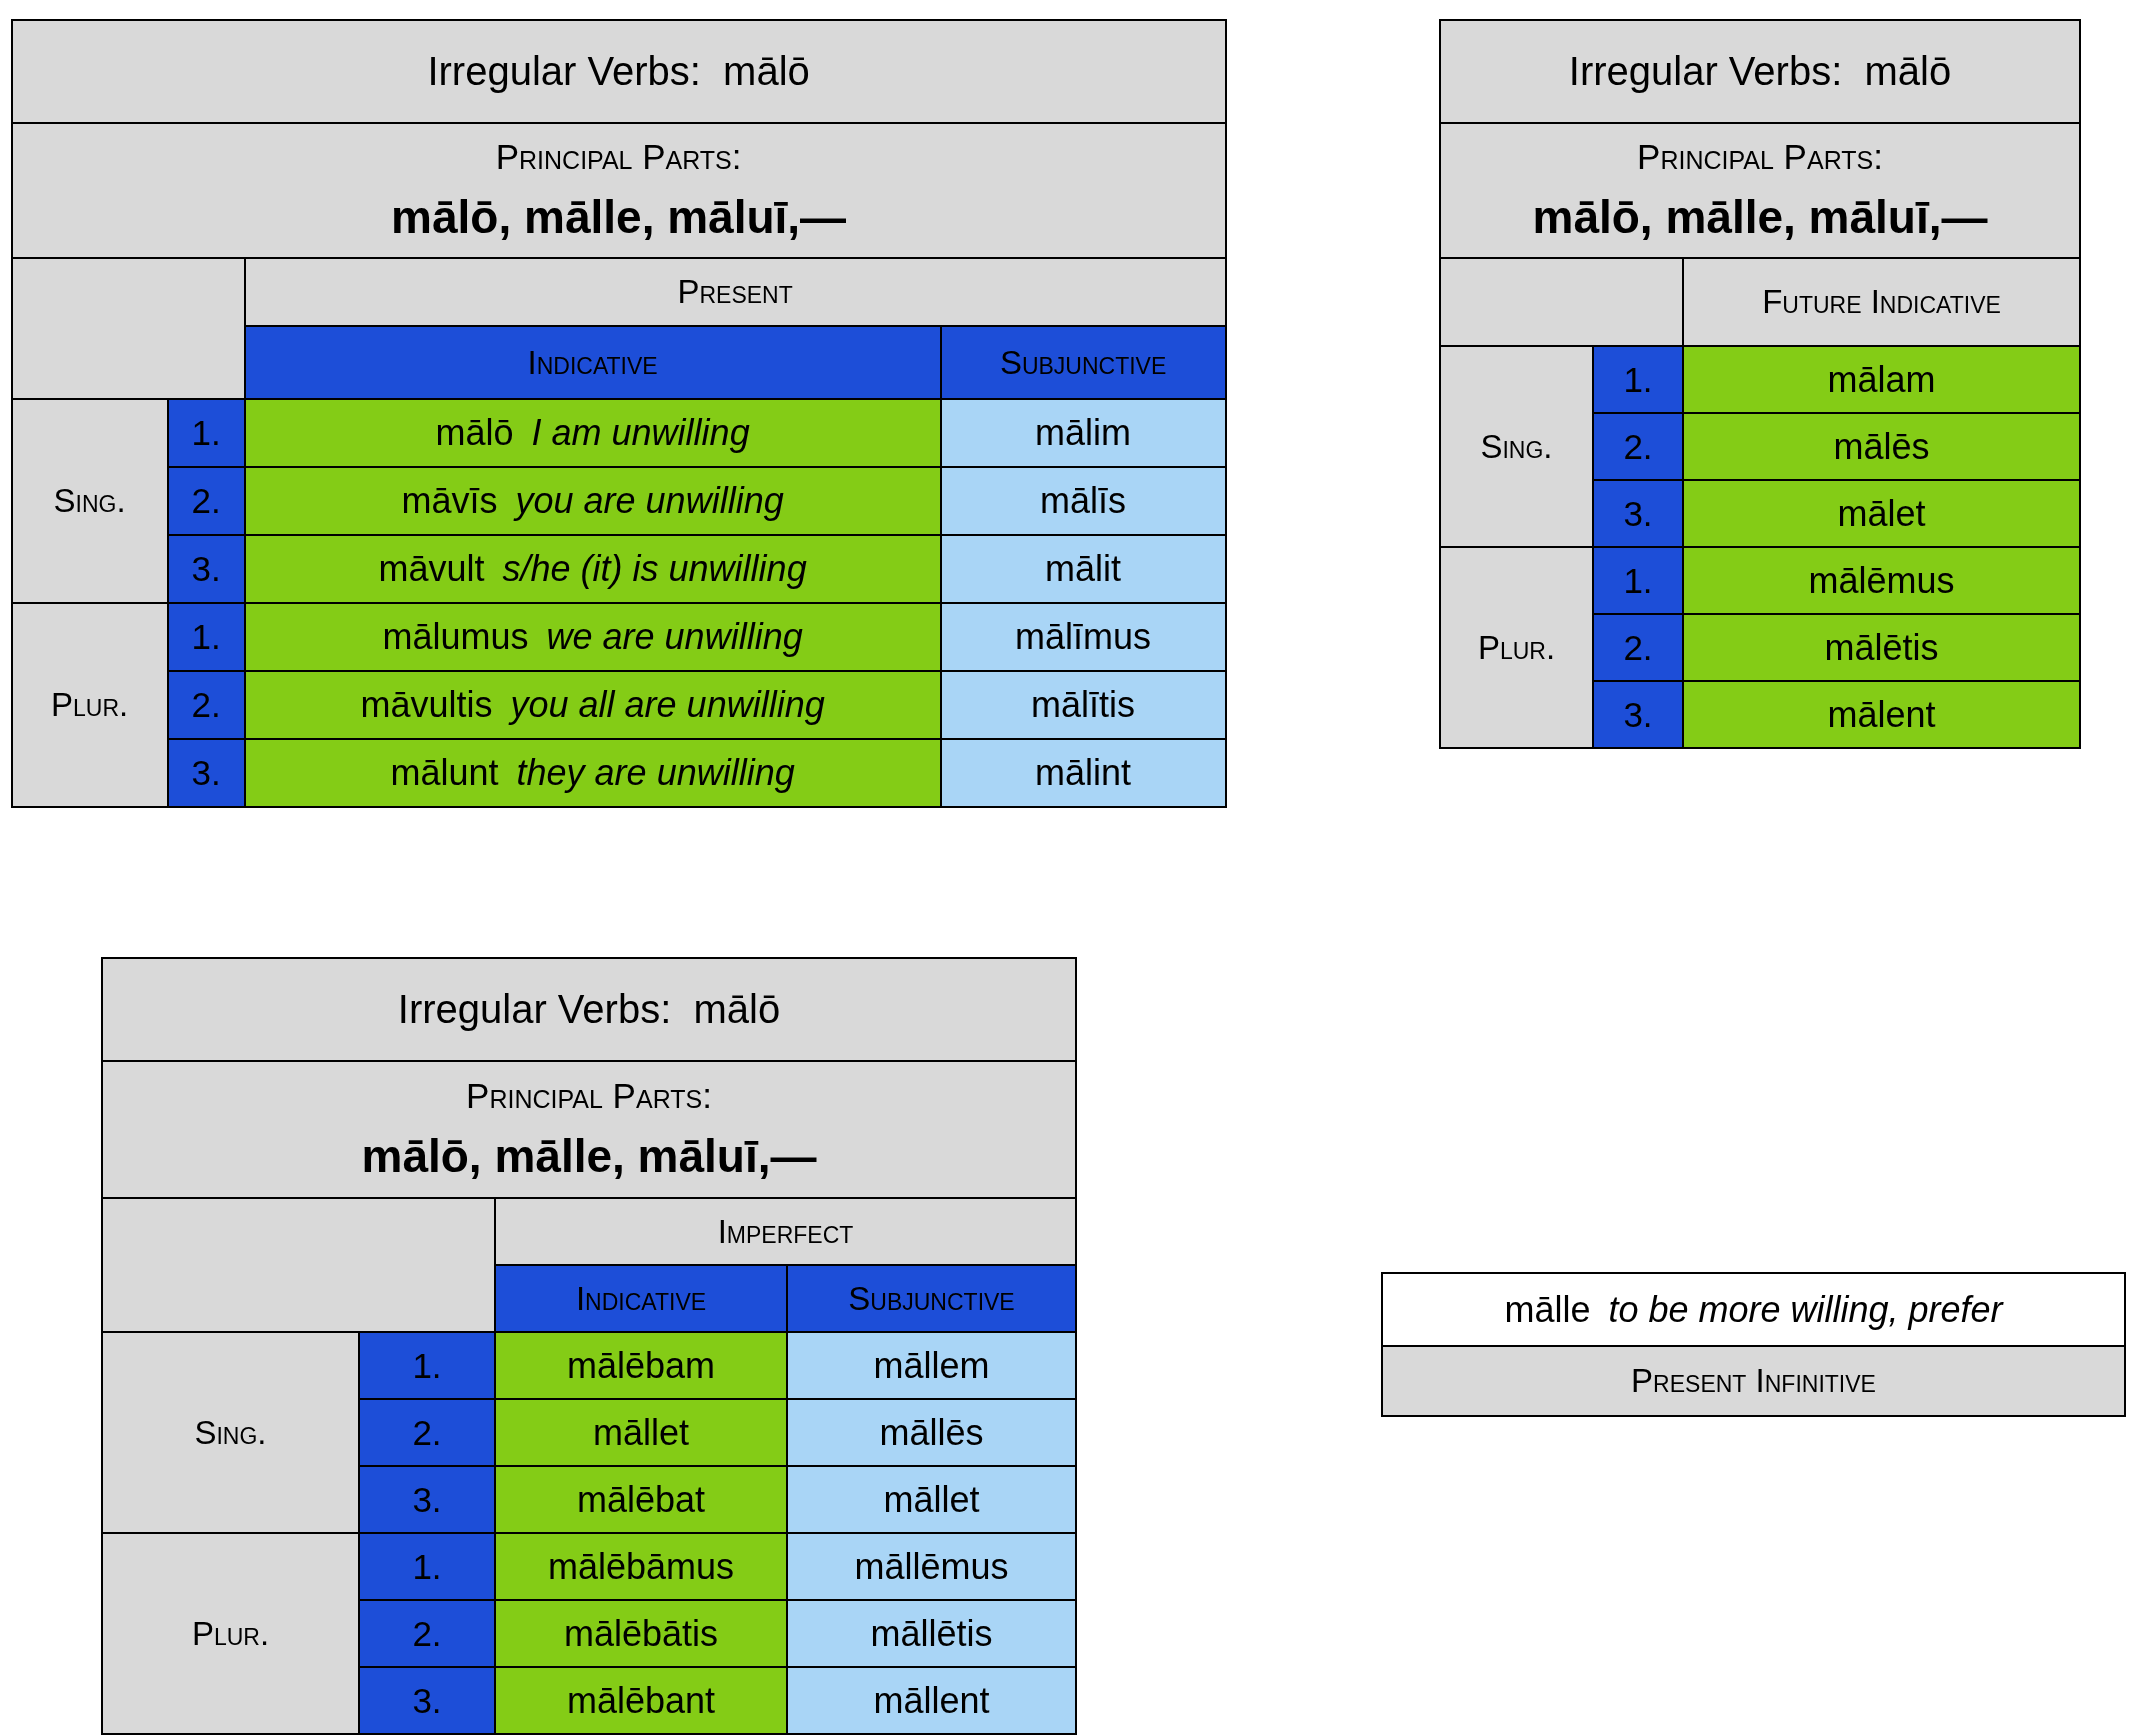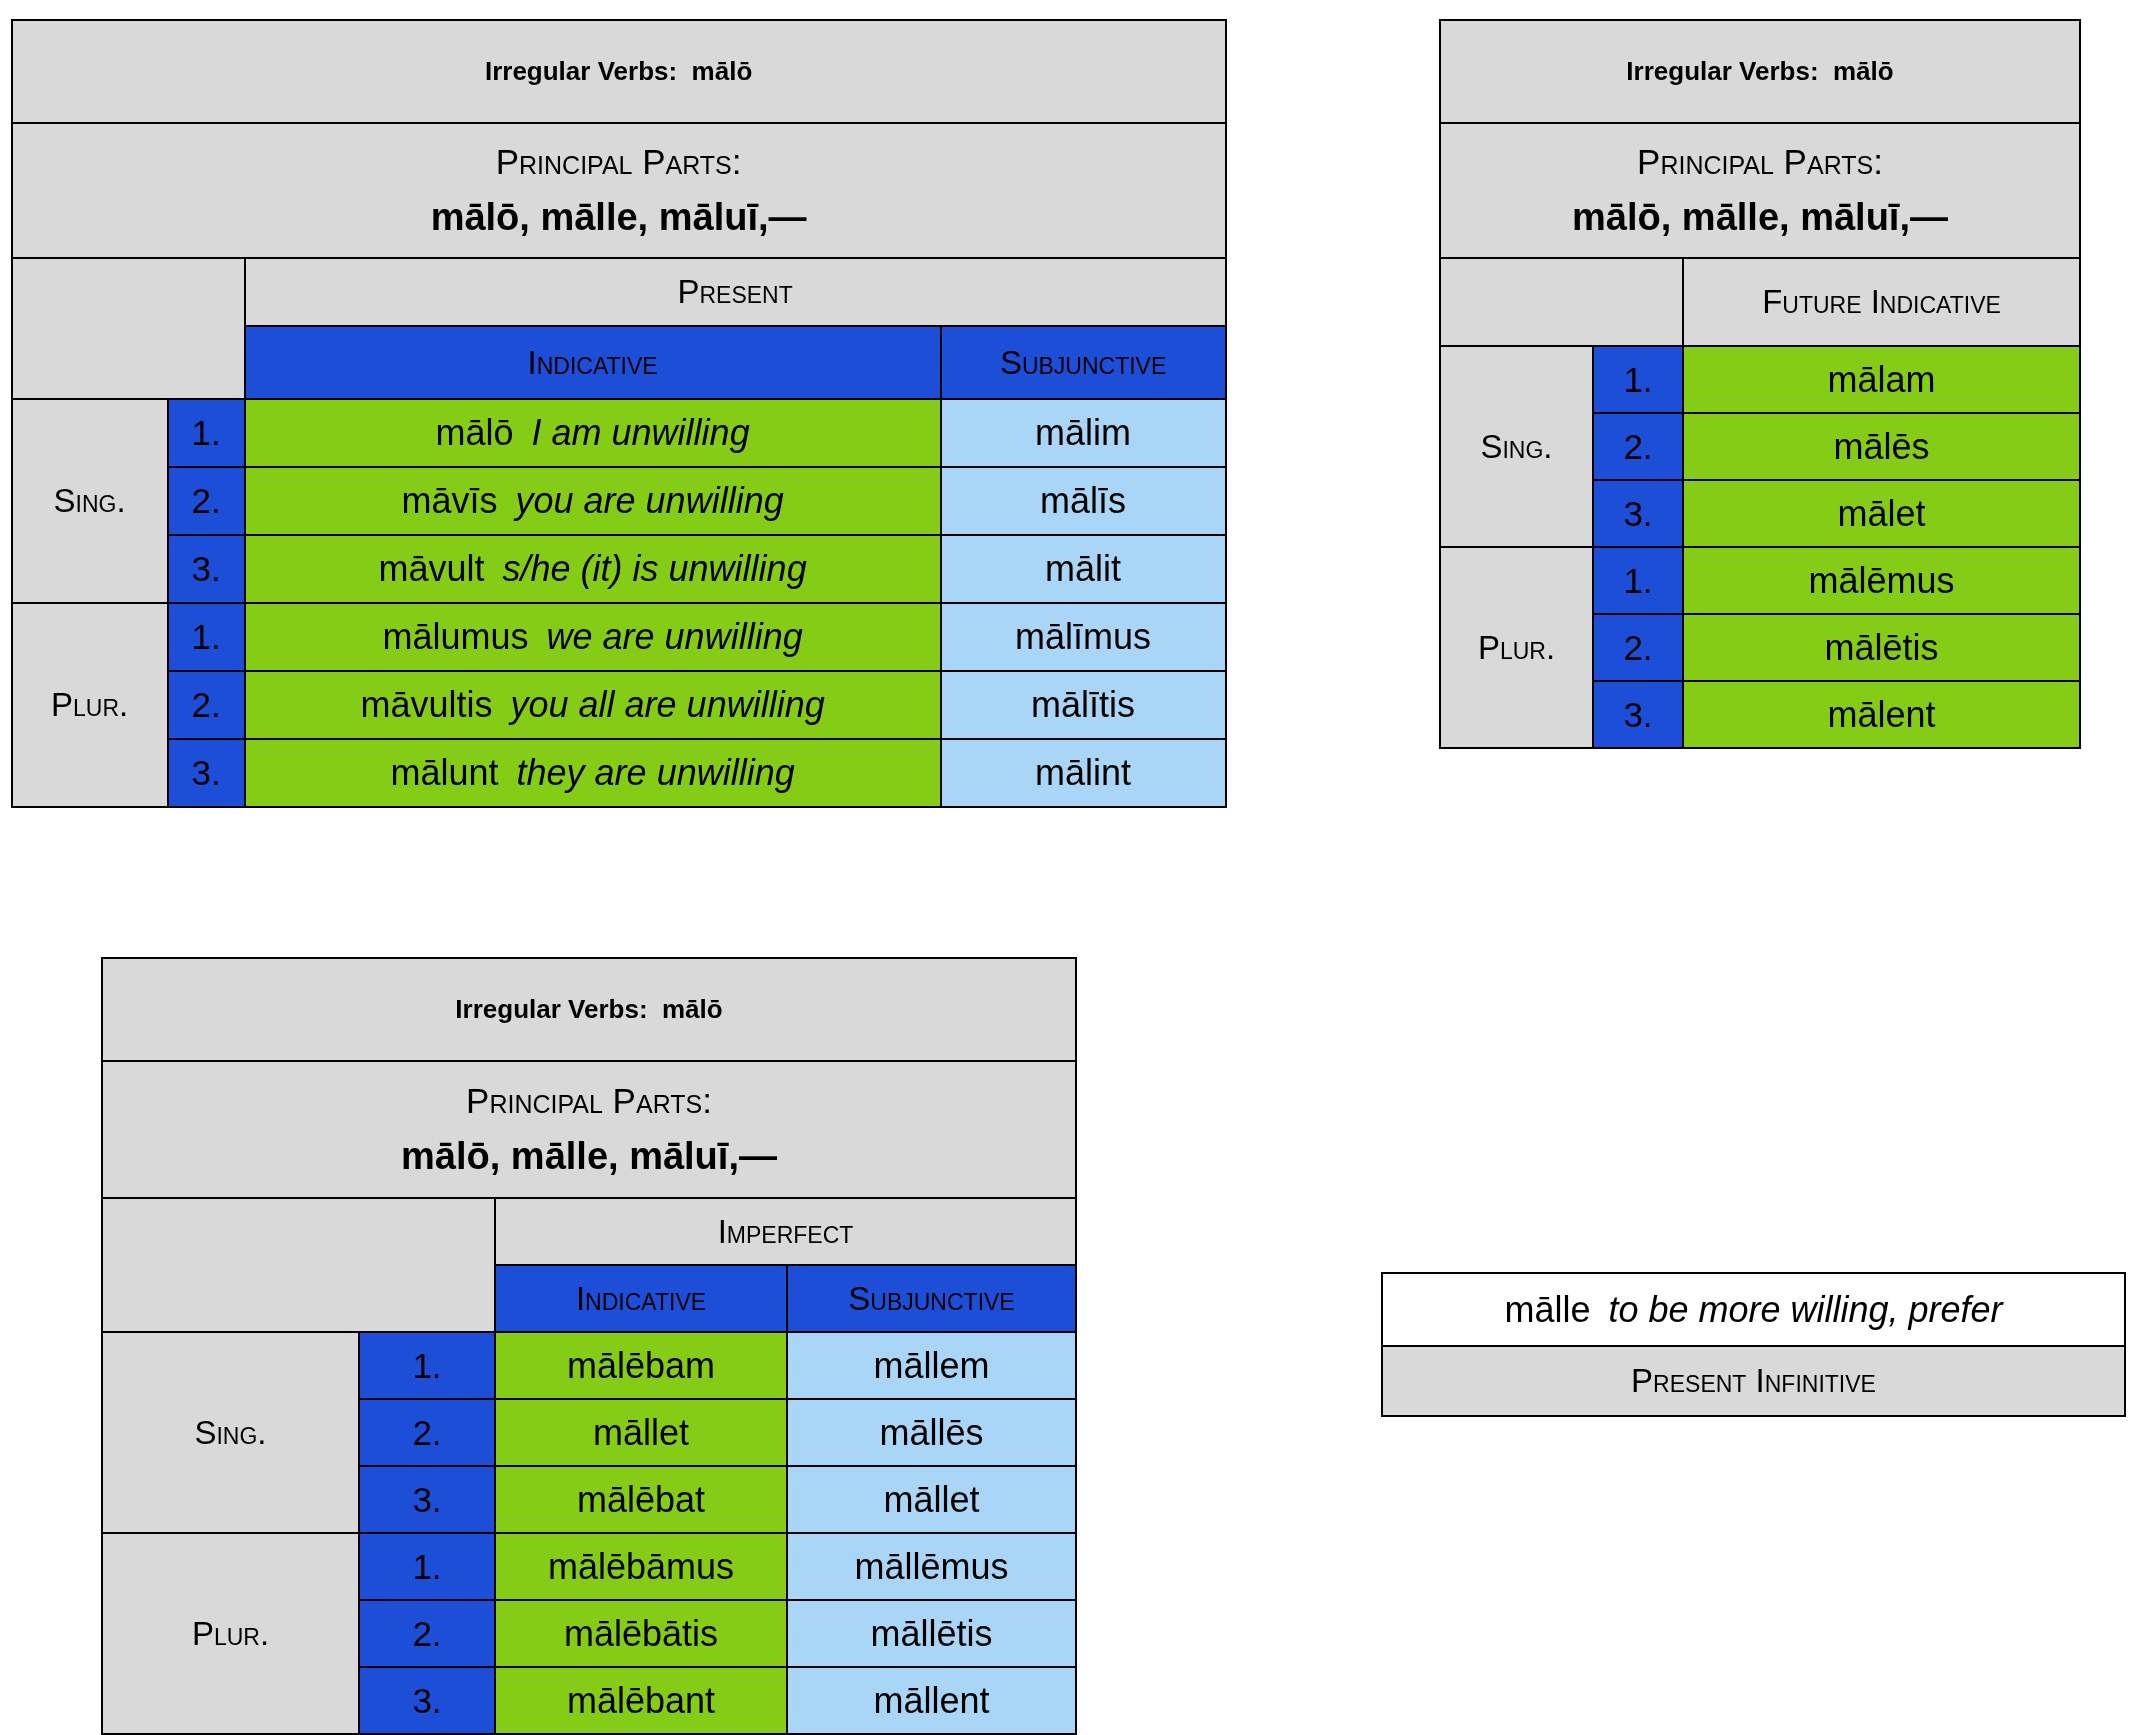--- a/index.html
+++ b/index.html
@@ -23,32 +23,32 @@
     padding: 0;
     overflow: hidden;
   }
   .gray   { background: #d9d9d9; }
   .lgray  { background: #1d4ed8; }
   .yellow { background: #84cc16; }
   .blue   { background: #a9d5f6; }
   .white  { background: #ffffff; }
 
   .title {
-    font-weight: bold;
-    font-size: 26px;
+    font-weight: normal;
+    font-size: 40px;
     white-space: pre;
   }
   .ppcell .pp-label {
     font-variant: small-caps;
     font-size: 35px;
     line-height: 1.15;
   }
   .ppcell .pp-forms {
     font-weight: bold;
-    font-size: 38px;
+    font-size: 46px;
     margin-top: 13px;
   }
   .sc {
     font-variant: small-caps;
     font-size: 33px;
   }
   .num { font-size: 35px; }
   .latin { font-size: 36px; white-space: pre; }
   .gloss { font-style: italic; font-size: 36px; white-space: pre; }
   .formcell .latin { margin-right: 18px; }

